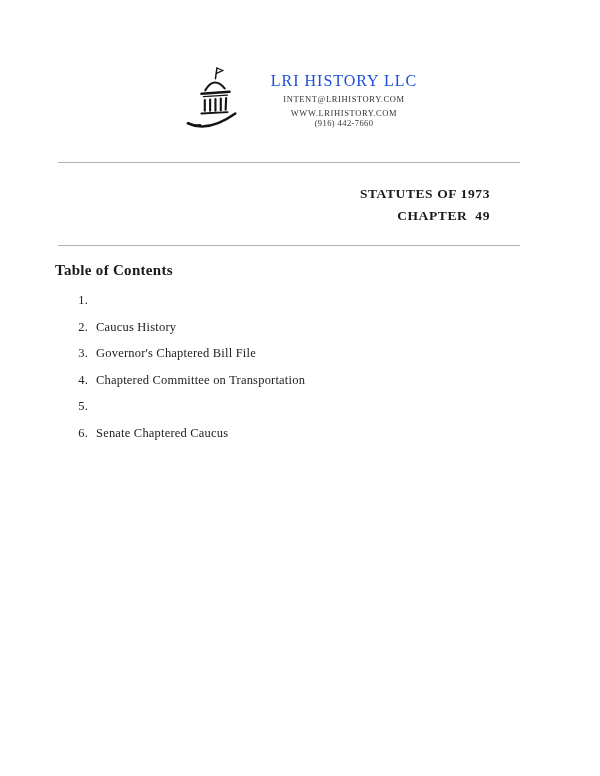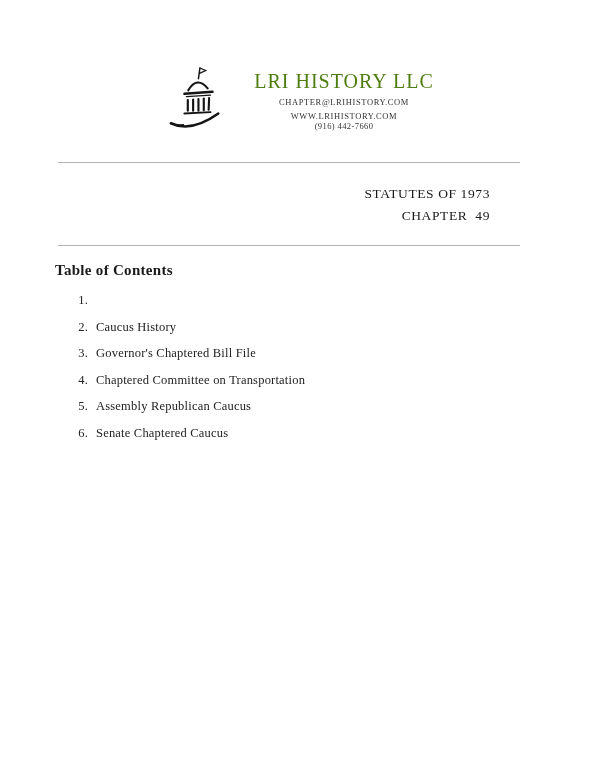--- a/index.html
+++ b/index.html
@@ -26,23 +26,23 @@
   }
   .logo-wrap {
     width: 62px;
     height: 72px;
     flex: 0 0 auto;
   }
   .head-text {
     text-align: center;
   }
   .company-name {
-    font-size: 20px;
+    font-size: 16px;
     letter-spacing: 1px;
-    color: #4d7c0f;
+    color: #1d4ed8;
   }
   .contact-line {
     font-size: 8.5px;
     letter-spacing: 0.6px;
     color: #333;
     margin-top: 4px;
   }
   .contact-phone {
     font-size: 8.5px;
     letter-spacing: 0.4px;
@@ -56,21 +56,21 @@
     margin: 0 80px 0 58px;
   }
   .rule-1 { margin-top: 26px; }
   .rule-2 { margin-top: 18px; }
   
   .reference {
     text-align: right;
     padding: 20px 110px 0 0;
   }
   .ref-line {
-    font-weight: normal;
+    font-weight: bold;
     font-size: 13.5px;
     letter-spacing: 0.6px;
     line-height: 22px;
     white-space: pre;
     color: #1a1a1a;
   }
   
   .toc-title {
     font-weight: bold;
     font-size: 15px;
@@ -123,21 +123,21 @@
 
           <path d="M19 50 L46 48.5" stroke-width="2"></path>
 
           <path d="M5 60 Q26 70 54 50" stroke-width="2.6"></path>
           <path d="M5 60 Q12 63 18 61.5" stroke-width="1.4"></path>
         </g>
       </svg>
     </div>
     <div class="head-text">
       <div class="company-name">LRI HISTORY LLC</div>
-      <div class="contact-line">CHAPTER@LRIHISTORY.COM</div>
+      <div class="contact-line">INTENT@LRIHISTORY.COM</div>
       <div class="contact-line">WWW.LRIHISTORY.COM</div>
       <div class="contact-phone">(916) 442-7660</div>
     </div>
   </div>
 
   <hr class="rule rule-1">
 
   <div class="reference">
     <div class="ref-line">STATUTES OF 1973</div>
     <div class="ref-line">CHAPTER  49</div>
@@ -158,21 +158,20 @@
     <div class="toc-item">
       <span class="toc-num">3.</span>
       <span>Governor's Chaptered Bill File</span>
     </div>
     <div class="toc-item">
       <span class="toc-num">4.</span>
       <span>Chaptered Committee on Transportation</span>
     </div>
     <div class="toc-item">
       <span class="toc-num">5.</span>
-      <span>Assembly Republican Caucus</span>
     </div>
     <div class="toc-item">
       <span class="toc-num">6.</span>
       <span>Senate Chaptered Caucus</span>
     </div>
   </div>
 
 </div>
 
 </body></html>

